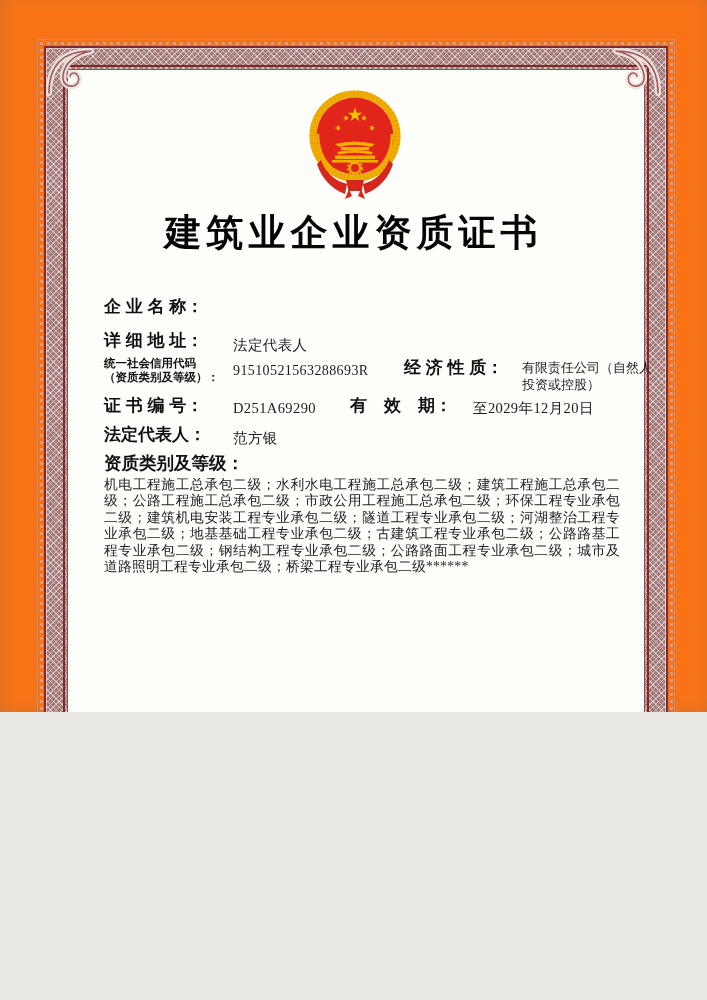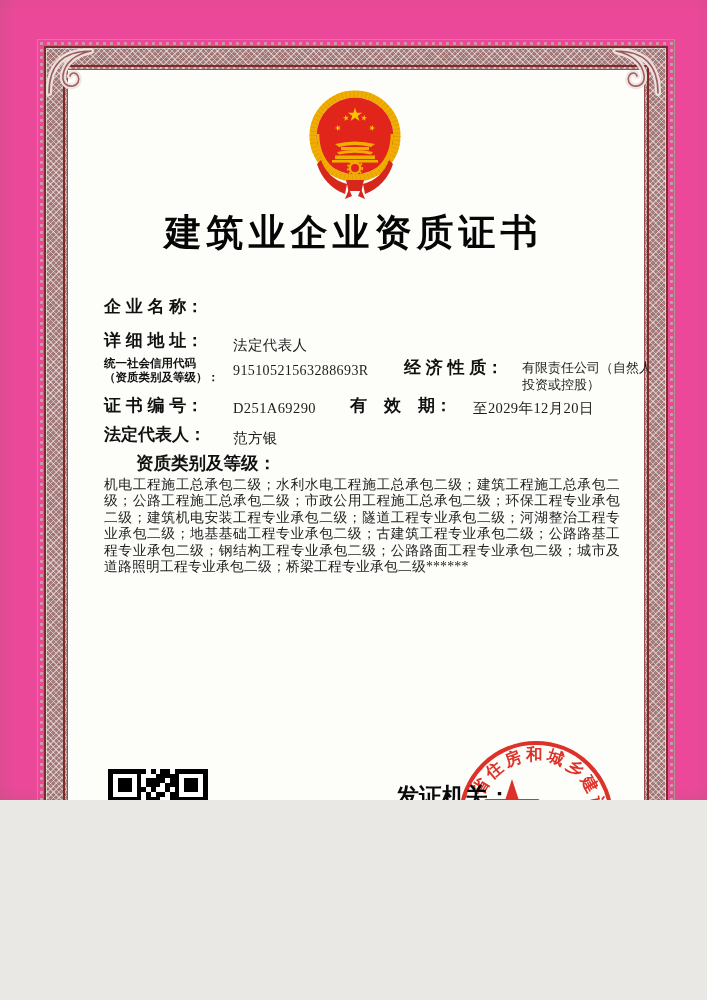--- a/index.html
+++ b/index.html
@@ -1,16 +1,16 @@
 <!DOCTYPE html>
 <html><head>
 <meta charset="utf-8">
 <style>
   html,body{margin:0;padding:0;background:#e9e8e5;}
-  .photo{position:relative;width:707px;height:800px;background:#ec4899;overflow:hidden;
+  .photo{position:relative;width:707px;height:712px;background:#f97316;overflow:hidden;
          font-family:"Liberation Sans",sans-serif;}
   .photo::after{content:'';position:absolute;inset:0;pointer-events:none;
     background:
       linear-gradient(90deg, rgba(110,100,92,.12), rgba(0,0,0,0) 16px),
       linear-gradient(270deg, rgba(110,100,92,.09), rgba(0,0,0,0) 12px),
       linear-gradient(0deg, rgba(110,100,92,.10), rgba(0,0,0,0) 14px),
       linear-gradient(180deg, rgba(110,100,92,.06), rgba(0,0,0,0) 12px);}
   
   .frame{position:absolute;left:37px;top:39px;width:636px;height:923px;z-index:1;
          border:1px solid #b39191;}
@@ -32,21 +32,21 @@
   .content{position:absolute;inset:0;z-index:3;color:#0c0c0c;}
   .emblem{position:absolute;left:304px;top:88px;width:102px;height:112px;}
   .title{position:absolute;left:0;right:0;top:208px;text-align:center;
          font-size:37px;font-weight:800;letter-spacing:5px;color:#060606;}
   .lbl{position:absolute;font-size:17px;font-weight:800;color:#101010;white-space:nowrap;}
   .val{position:absolute;font-family:"Liberation Serif",serif;font-size:14.5px;color:#1c1c1c;
        letter-spacing:.4px;white-space:nowrap;}
   .lbl-small{position:absolute;font-size:11.5px;font-weight:800;line-height:14px;color:#101010;}
   .val-wrap{position:absolute;font-family:"Liberation Serif",serif;font-size:13px;line-height:17px;
        color:#1c1c1c;white-space:normal;margin-left:17px;}
-  .qual-label{position:absolute;left:104px;top:451px;font-size:17.5px;font-weight:800;color:#101010;margin-left:32px;}
+  .qual-label{position:absolute;left:104px;top:451px;font-size:17.5px;font-weight:800;color:#101010;}
   .qual-text{position:absolute;left:104px;top:477px;width:516px;
        font-family:"Liberation Serif",serif;font-size:13.8px;line-height:16.4px;
        color:#222;text-align:justify;letter-spacing:.2px;}
   .issuer-label{position:absolute;left:396px;top:781px;font-size:23px;font-weight:800;color:#0a0a0a;}
   .issuer-name{position:absolute;left:424px;top:836px;font-family:"Liberation Serif",serif;
        font-size:18px;letter-spacing:1px;color:#1c1c1c;}
   .issue-date{position:absolute;left:455px;top:863px;font-family:"Liberation Serif",serif;
        font-size:17px;letter-spacing:.5px;color:#1c1c1c;}
   .qr{position:absolute;left:108px;top:769px;width:100px;height:97px;}
   .seal{position:absolute;left:456px;top:738px;width:160px;height:160px;z-index:4;

